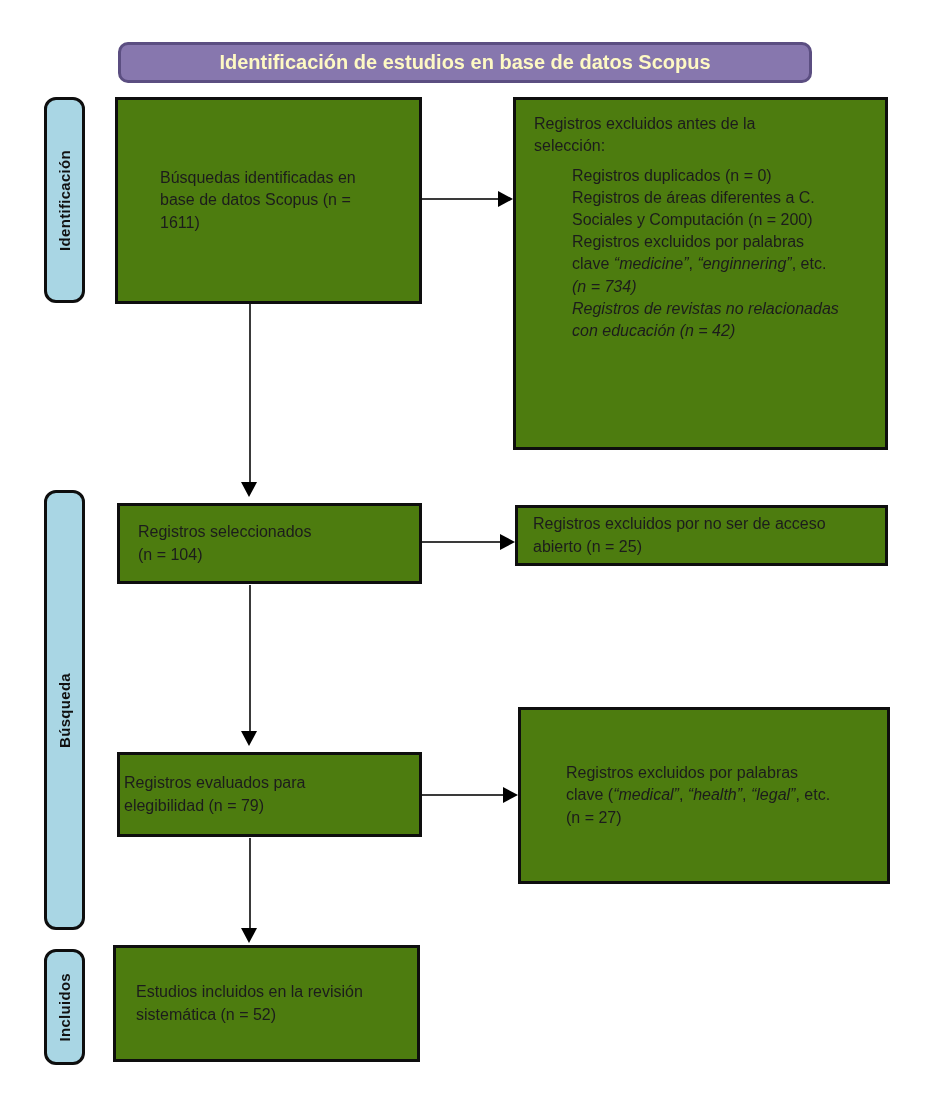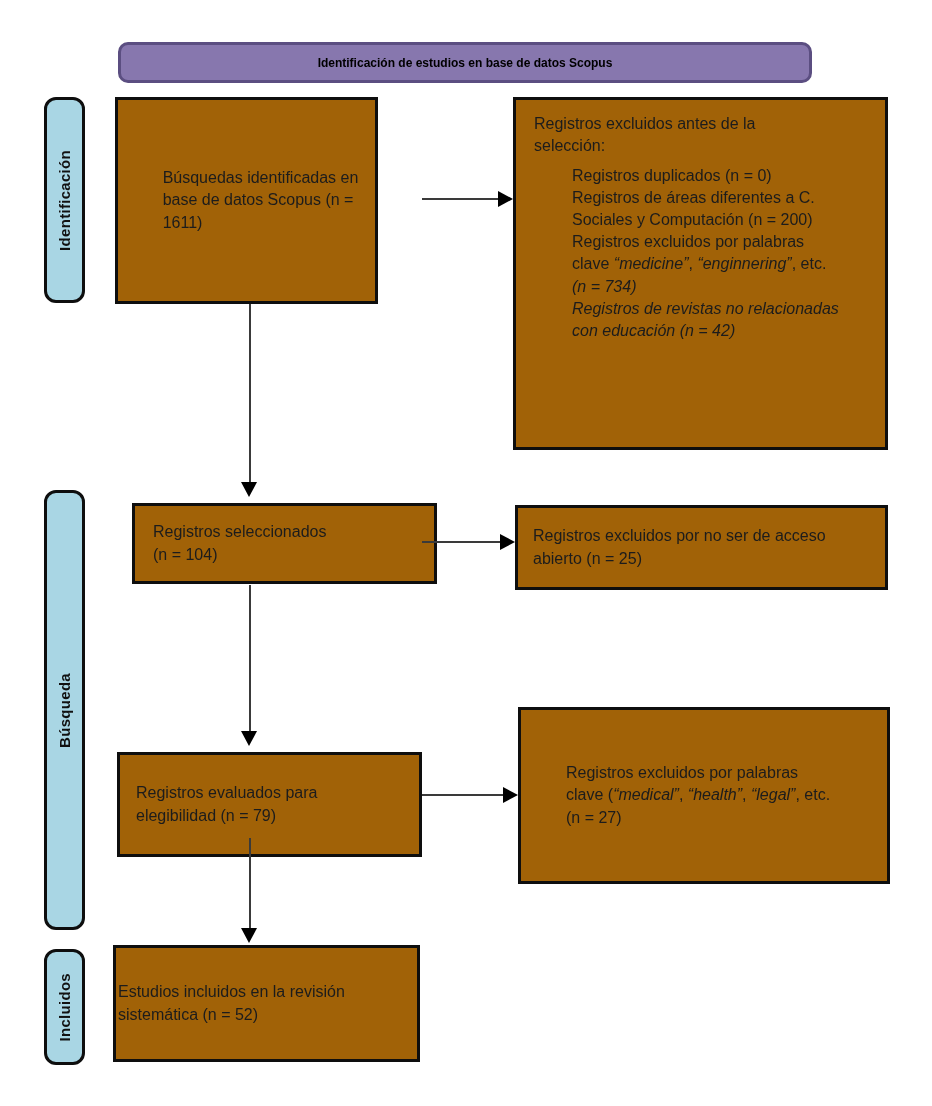--- a/index.html
+++ b/index.html
@@ -5,48 +5,48 @@
   html,body { margin:0; padding:0; background:#ffffff; }
   .canvas {
     position:relative; width:932px; height:1106px; background:#ffffff;
     font-family:"Liberation Sans", "DejaVu Sans", sans-serif; color:#1c1c1c;
     overflow:hidden;
   }
   .banner {
     position:absolute; left:118px; top:42px; width:694px; height:41px;
     background:#8777ae; border:3px solid #5b4e81; border-radius:10px;
     display:flex; align-items:center; justify-content:center;
-    font-weight:bold; font-size:12px; color:#000000; box-sizing:border-box;
+    font-weight:bold; font-size:20px; color:#fef9c3; box-sizing:border-box;
   }
   .stage {
     position:absolute; background:#a9d6e4; border:3px solid #0e0e0e; border-radius:12px;
     display:flex; align-items:center; justify-content:center; box-sizing:border-box;
   }
   .stage-id  { left:44px; top:97px;  width:41px; height:206px; }
   .stage-bu  { left:44px; top:490px; width:41px; height:440px; }
   .stage-in  { left:44px; top:949px; width:41px; height:116px; }
   .vtext {
     writing-mode:vertical-rl; transform:rotate(180deg);
     font-weight:bold; font-size:15px; color:#111111; letter-spacing:0.3px;
   }
   .fbox {
-    position:absolute; background:#a16207; border:3px solid #0e0e0e;
+    position:absolute; background:#4d7c0f; border:3px solid #0e0e0e;
     box-sizing:border-box; font-size:16px; line-height:1.38; color:#1c1c1c;
   }
   .vcenter { display:flex; align-items:center; }
   .pre { white-space:pre-line; }
   .it  { font-style:italic; }
 
-  .box-identified  { left:115px; top:97px;  width:263px; height:207px; padding-left:42px; padding-right:14px;justify-content:center; }
-  .box-screened    { left:117px; top:503px; width:305px; height:81px;  padding-left:18px;margin-left:15px; }
-  .box-eligibility { left:117px; top:752px; width:305px; height:105px;  padding-left:16px; }
-  .box-included    { left:113px; top:945px; width:307px; height:117px; padding-left:2px; padding-right:10px; }
+  .box-identified  { left:115px; top:97px;  width:307px; height:207px; padding-left:42px; padding-right:14px; }
+  .box-screened    { left:117px; top:503px; width:305px; height:81px;  padding-left:18px; }
+  .box-eligibility { left:117px; top:752px; width:305px; height:85px;  padding-left:4px; }
+  .box-included    { left:113px; top:945px; width:307px; height:117px; padding-left:20px; padding-right:10px; }
 
   .exc-pre      { left:513px; top:97px;  width:375px; height:353px; padding:13px 8px 8px 18px; }
-  .exc-open     { left:515px; top:505px; width:373px; height:85px;  padding-left:15px; padding-right:8px; }
+  .exc-open     { left:515px; top:505px; width:373px; height:61px;  padding-left:15px; padding-right:8px; }
   .exc-keywords { left:518px; top:707px; width:372px; height:177px; padding-left:45px; padding-right:10px; }
 
   .exc-list { list-style:none; margin:8px; padding:0 0 0 30px; }
   .exc-list li { white-space:pre-line; }
 
   .hline { position:absolute; height:2px; background:#3a3a3a; }
   .vline { position:absolute; width:2px;  background:#3a3a3a; }
   .head-r { position:absolute; width:0; height:0;
             border-top:8px solid transparent; border-bottom:8px solid transparent;
             border-left:15px solid #000000; }

